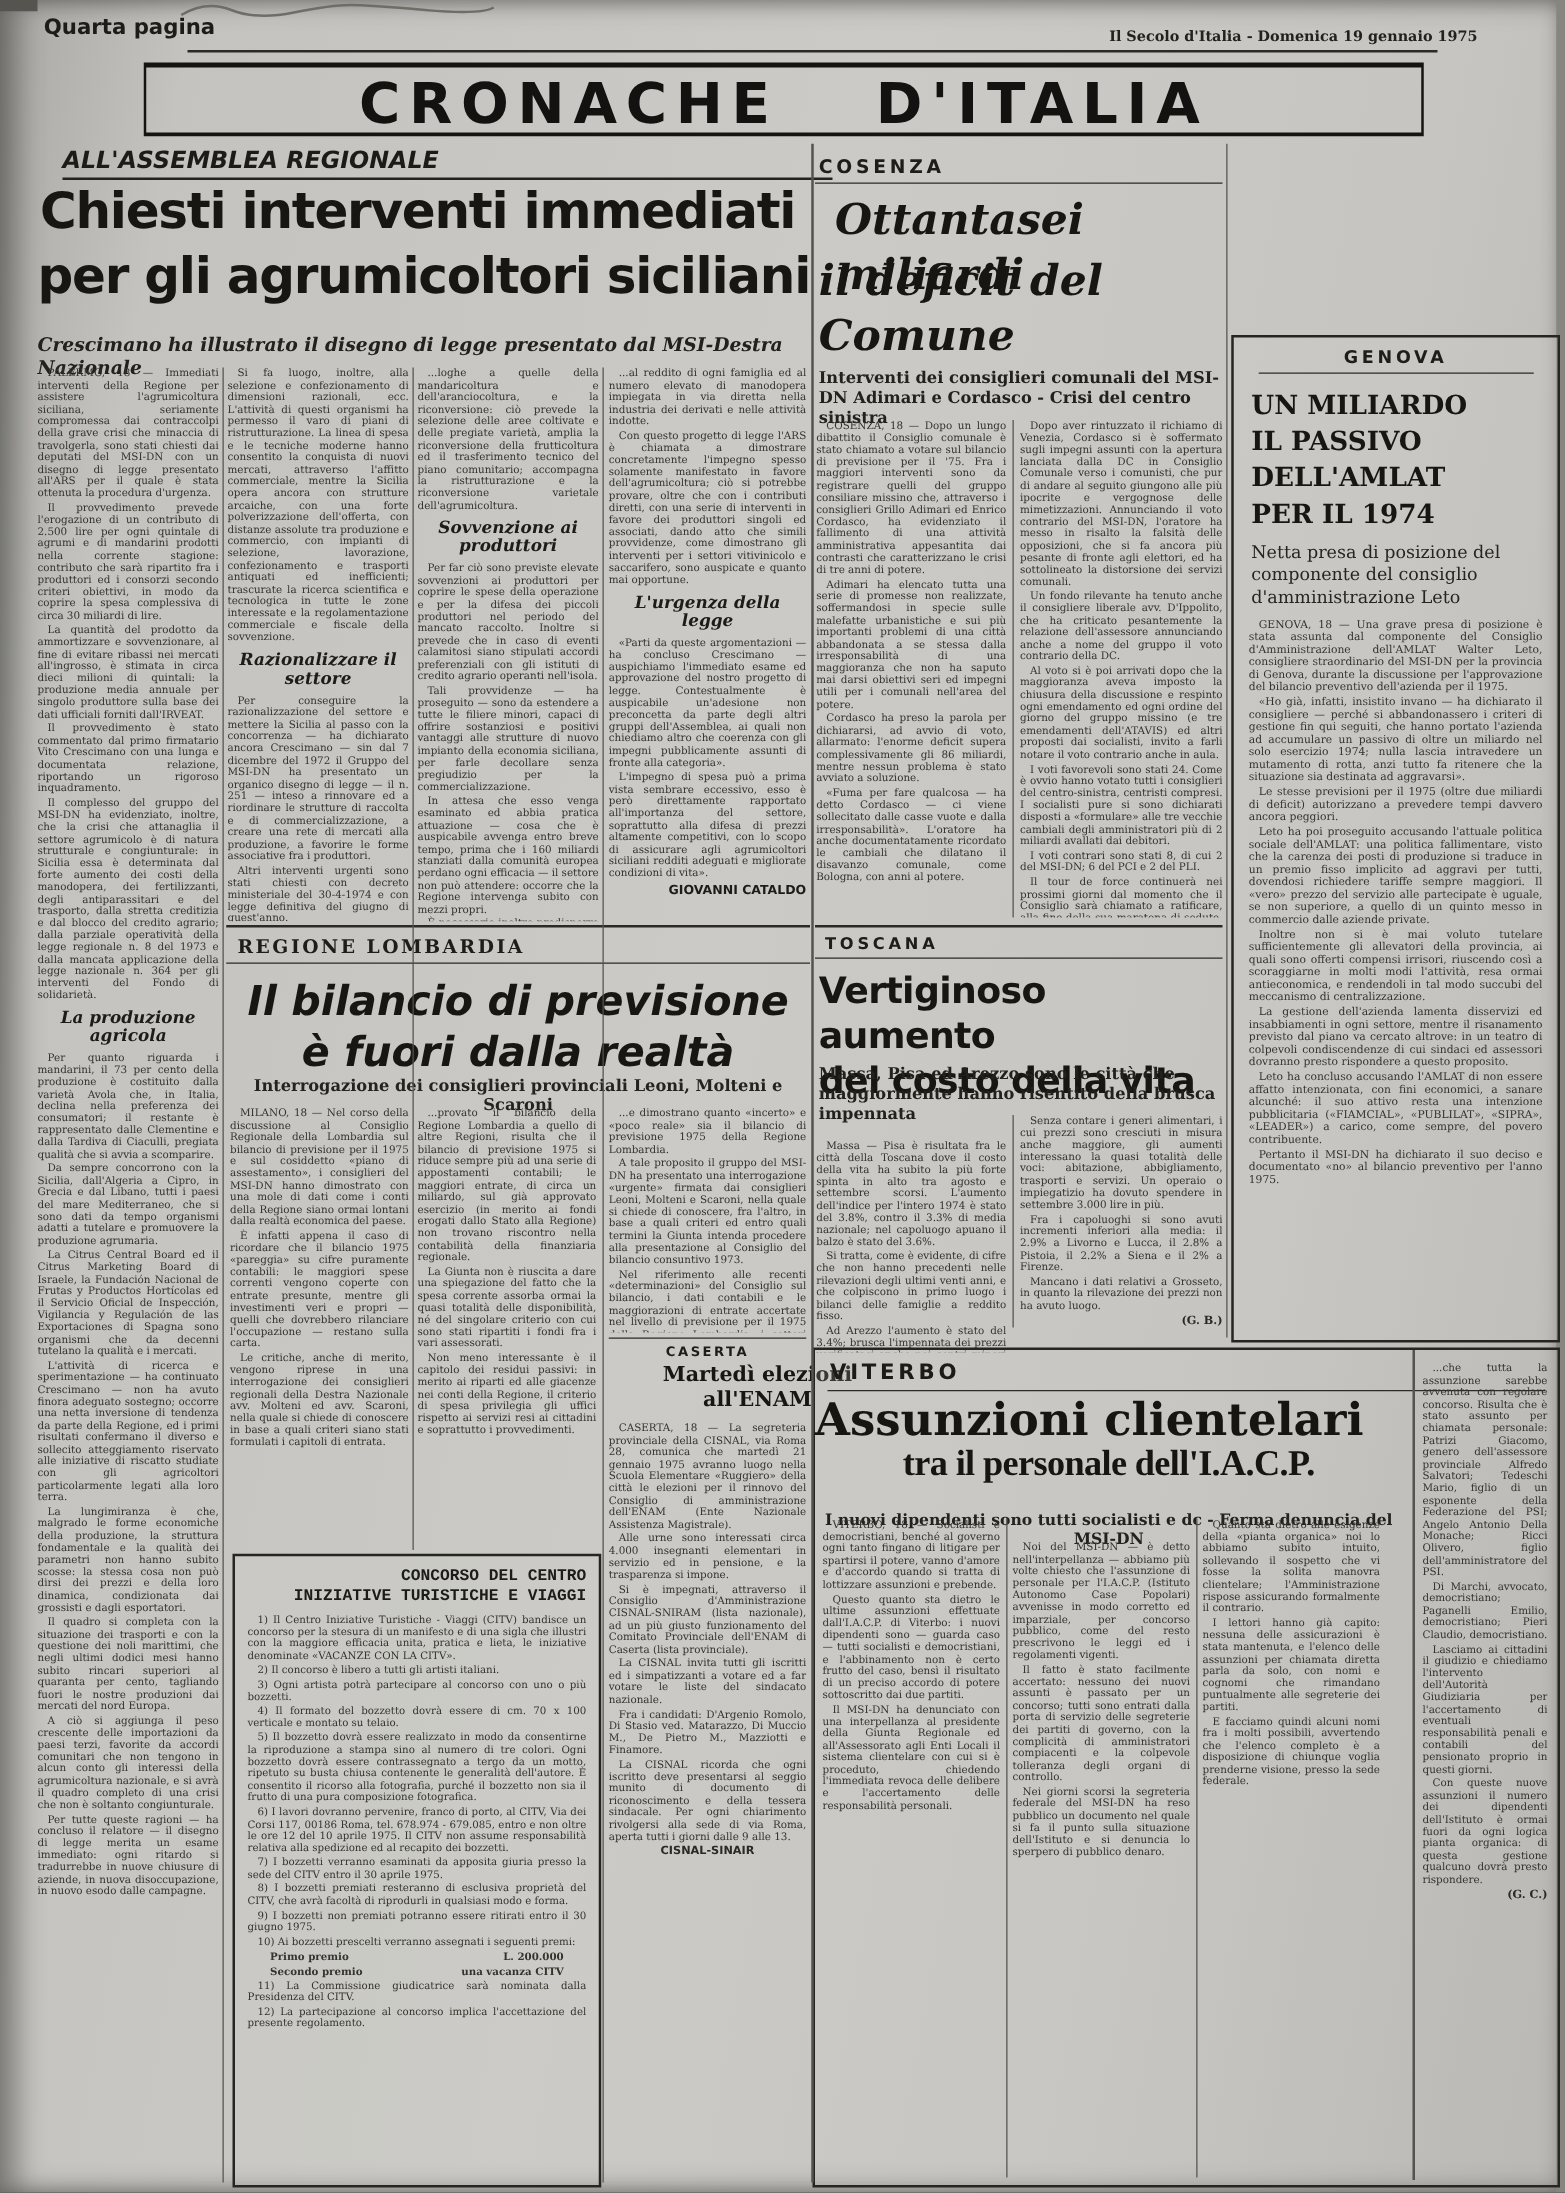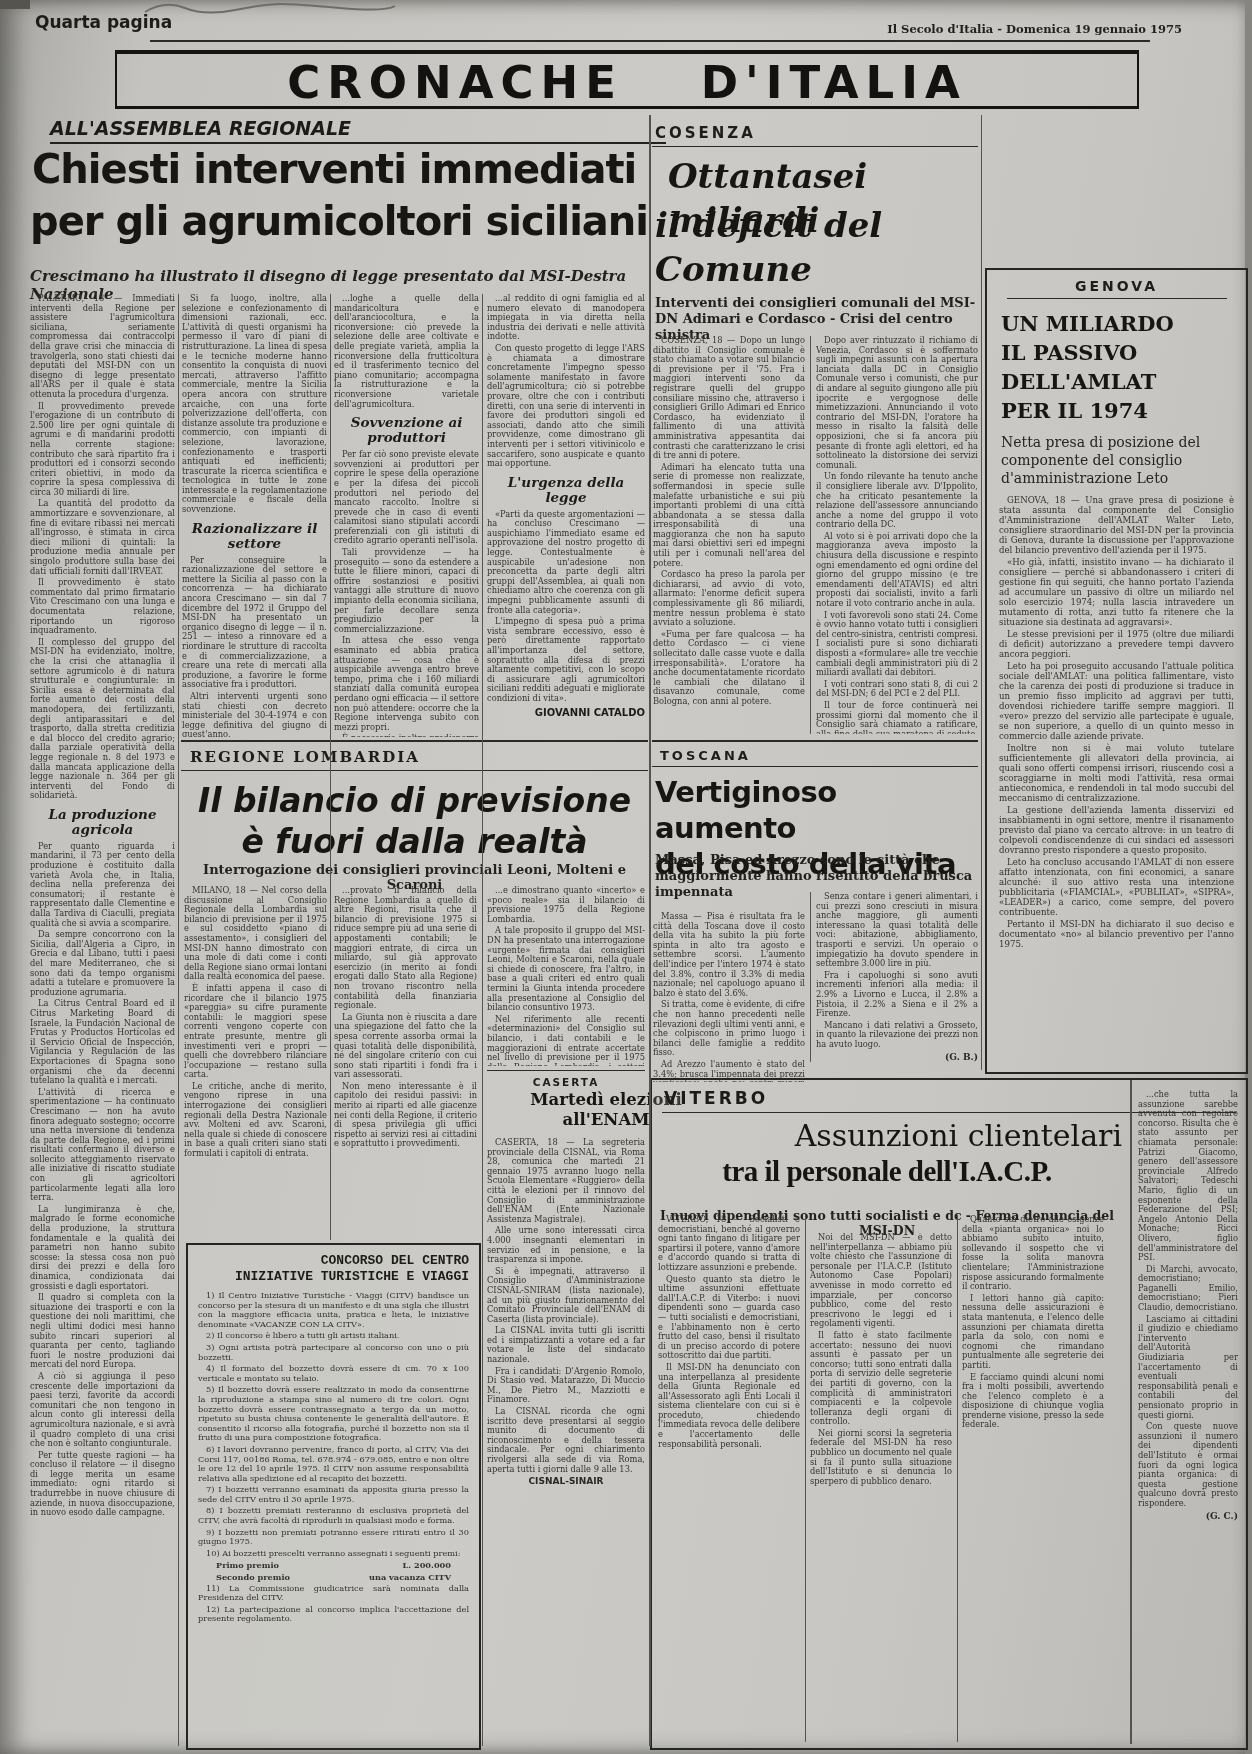--- a/index.html
+++ b/index.html
@@ -222,21 +222,21 @@
   <div class="col" style="left:816px;top:892px;width:162px;height:170px;">
     <p>Senza contare i generi alimentari, i cui prezzi sono cresciuti in misura anche maggiore, gli aumenti interessano la quasi totalità delle voci: abitazione, abbigliamento, trasporti e servizi. Un operaio o impiegatizio ha dovuto spendere in settembre 3.000 lire in più.</p>
     <p>Fra i capoluoghi si sono avuti incrementi inferiori alla media: il 2.9% a Livorno e Lucca, il 2.8% a Pistoia, il 2.2% a Siena e il 2% a Firenze.</p>
     <p>Mancano i dati relativi a Grosseto, in quanto la rilevazione dei prezzi non ha avuto luogo.</p>
     <div class="sig">(G. B.)</div>
   </div>
 
   <div class="boxed" style="left:650px;top:1078px;width:594px;height:668px;background:rgba(208,207,203,.18);">
     <div style="margin:8px 0 0 12px;font-family:'DejaVu Sans',sans-serif;font-weight:800;font-size:17px;letter-spacing:3px;color:#1c1b18;">VITERBO</div>
     <div style="border-bottom:1px solid #2c2b27;margin:4px 10px 6px;"></div>
-    <div style="width:470px;text-align:right;font-family:'DejaVu Serif',serif;font-weight:400;font-size:30px;line-height:34px;color:#161512;">Assunzioni clientelari</div>
+    <div style="width:470px;text-align:left;font-family:'DejaVu Serif',serif;font-weight:700;font-size:36px;line-height:34px;color:#161512;">Assunzioni clientelari</div>
     <div style="width:470px;text-align:center;font-family:Liberation Serif, serif;font-weight:800;font-size:29px;line-height:36px;letter-spacing:-0.5px;color:#161512;">tra il personale dell'I.A.C.P.</div>
     <div style="width:470px;text-align:center;margin-top:19px;font-weight:700;font-size:12.5px;color:#23221e;">I nuovi dipendenti sono tutti socialisti e dc - Ferma denuncia del MSI-DN</div>
   </div>
   <div class="col" style="left:658px;top:1215px;width:142px;height:525px;">
     <p>VITERBO, 18 — Socialisti e democristiani, benché al governo ogni tanto fingano di litigare per spartirsi il potere, vanno d'amore e d'accordo quando si tratta di lottizzare assunzioni e prebende.</p>
     <p>Questo quanto sta dietro le ultime assunzioni effettuate dall'I.A.C.P. di Viterbo: i nuovi dipendenti sono — guarda caso — tutti socialisti e democristiani, e l'abbinamento non è certo frutto del caso, bensì il risultato di un preciso accordo di potere sottoscritto dai due partiti.</p>
     <p>Il MSI-DN ha denunciato con una interpellanza al presidente della Giunta Regionale ed all'Assessorato agli Enti Locali il sistema clientelare con cui si è proceduto, chiedendo l'immediata revoca delle delibere e l'accertamento delle responsabilità personali.</p>
   </div>
   <div class="col" style="left:810px;top:1215px;width:142px;height:525px;margin-top:18px;">
     <p>Noi del MSI-DN — è detto nell'interpellanza — abbiamo più volte chiesto che l'assunzione di personale per l'I.A.C.P. (Istituto Autonomo Case Popolari) avvenisse in modo corretto ed imparziale, per concorso pubblico, come del resto prescrivono le leggi ed i regolamenti vigenti.</p>

